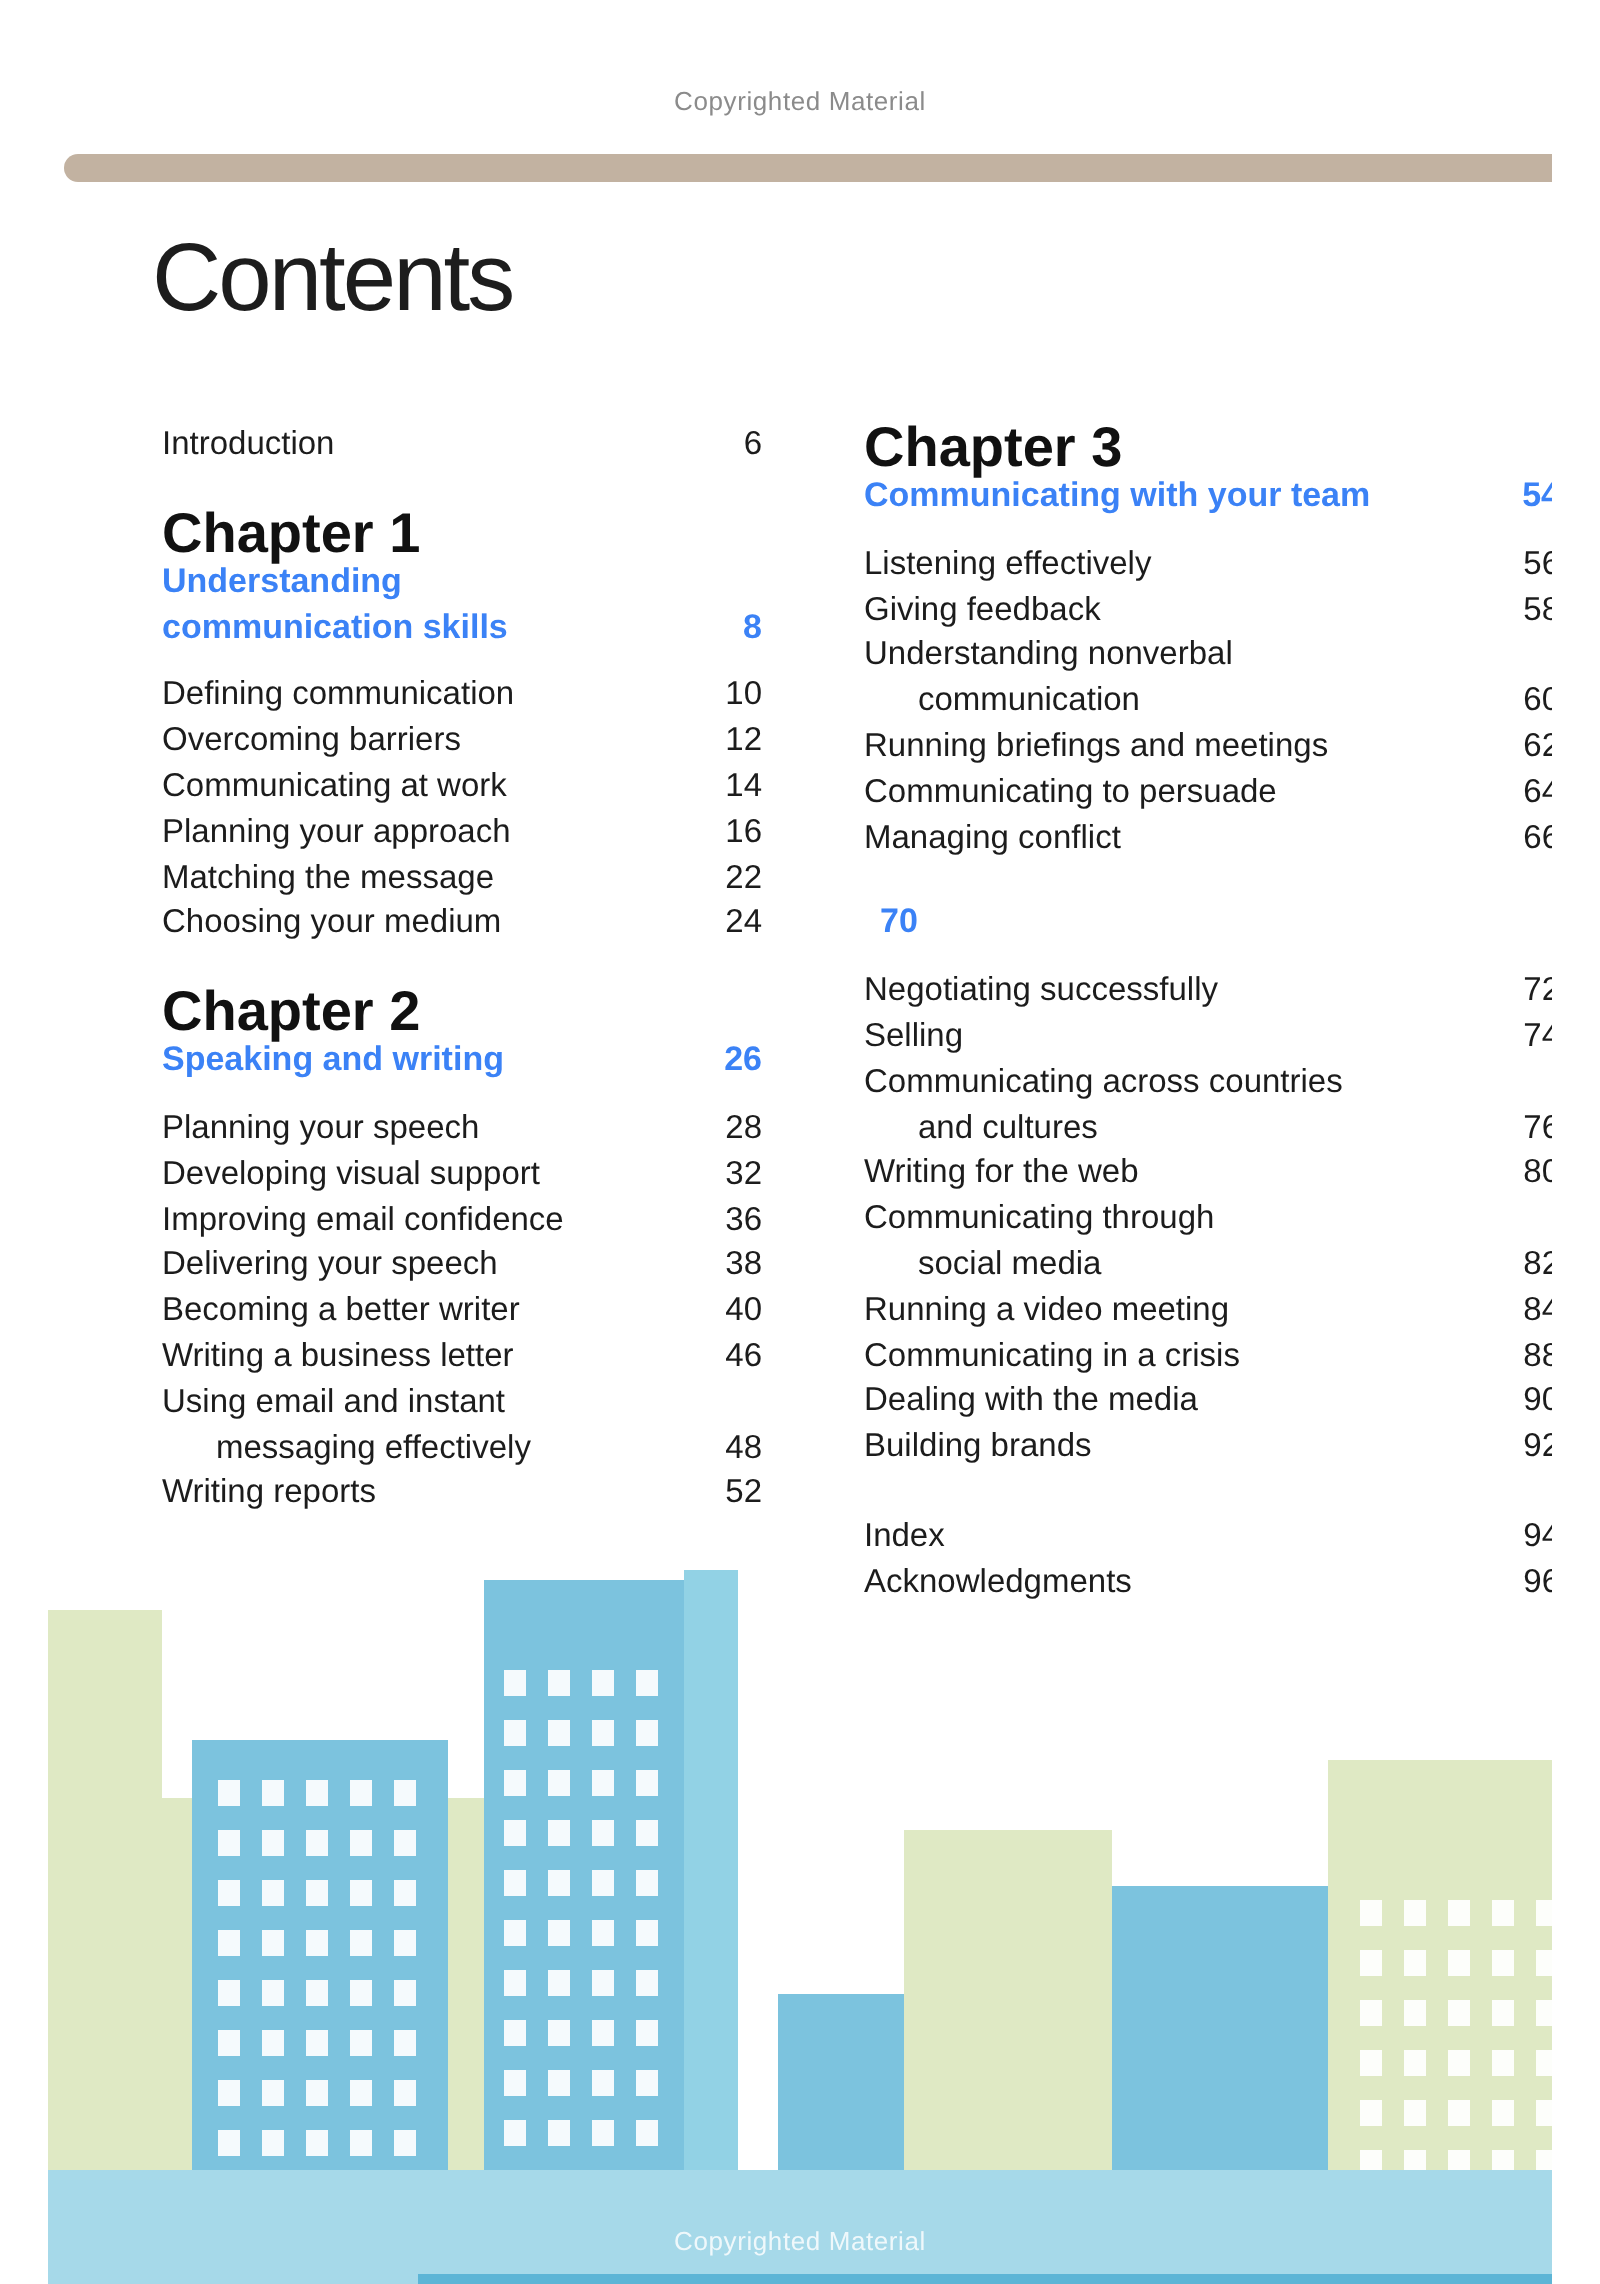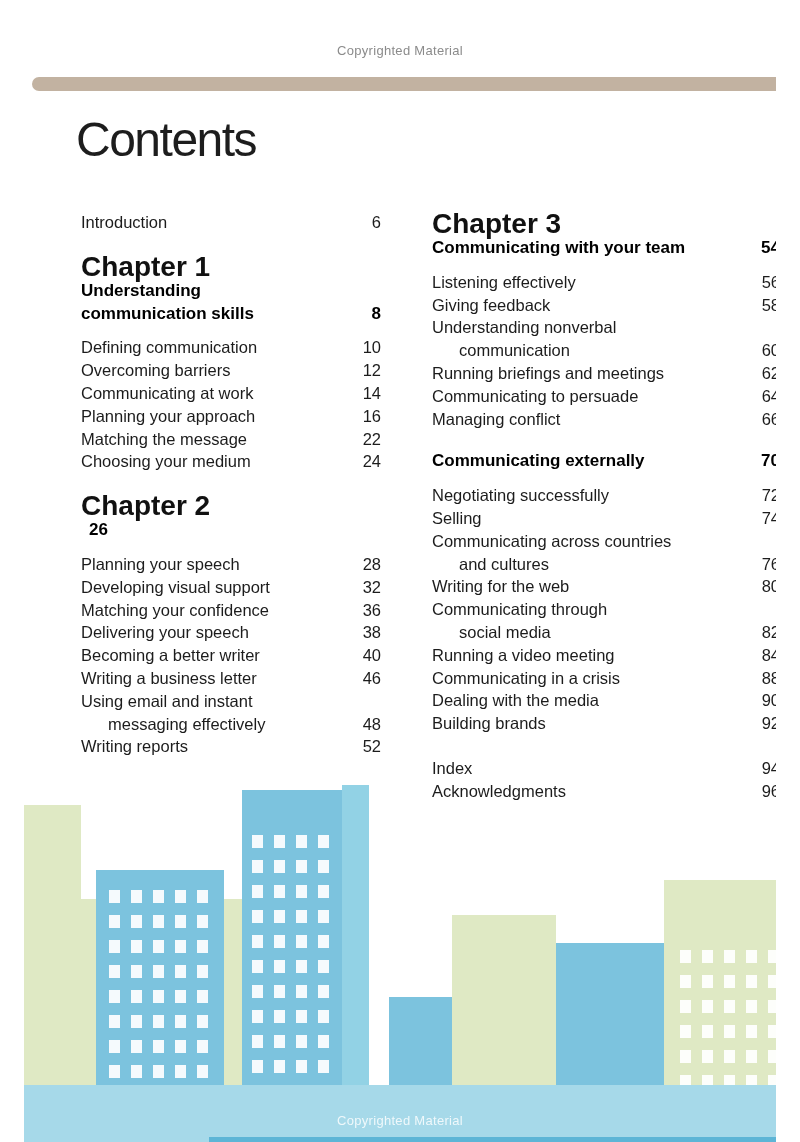--- a/index.html
+++ b/index.html
@@ -39,21 +39,21 @@
   .col-right{width:348px;}
   .toc-row{display:flex;justify-content:space-between;align-items:center;}
   .toc-text{white-space:nowrap;}
   .toc-text.indent{padding-left:27px;}
   .toc-page{margin-left:8px;}
   .chapter-block{margin-top:20px;margin-bottom:11px;}
   .chapter-block:first-child{margin-top:0;}
   .chapter-label{
     font-size:28px;font-weight:700;line-height:26px;color:#111;
   }
-  .chapter-title-row{font-weight:700;font-size:17px;color:#000000;}
+  .chapter-title-row{font-weight:700;font-size:17px;color:#3b82f6;}
   .chapter-title-row .toc-page{font-weight:700;}
   .toc-spacer{height:22px;}
   
   .skyline{position:absolute;left:0;top:0;width:800px;height:1142px;pointer-events:none;}
   .bld{position:absolute;box-sizing:border-box;}
   .strip{position:absolute;}
   .win-grid{
     display:flex;flex-wrap:wrap;gap:12px 11px;
     align-content:flex-start;overflow:hidden;
   }
@@ -305,38 +305,39 @@
         </div>
         <div class="entry-block">
           <div class="toc-row">
             <span class="toc-text">Choosing your medium</span>
             <span class="toc-page">24</span>
           </div>
         </div>
         <div class="chapter-block">
           <div class="chapter-label">Chapter 2</div>
           <div class="toc-row chapter-title-row">
+            <span class="toc-text">Speaking and writing</span>
             <span class="toc-page">26</span>
           </div>
         </div>
         <div class="entry-block">
           <div class="toc-row">
             <span class="toc-text">Planning your speech</span>
             <span class="toc-page">28</span>
           </div>
         </div>
         <div class="entry-block">
           <div class="toc-row">
             <span class="toc-text">Developing visual support</span>
             <span class="toc-page">32</span>
           </div>
         </div>
         <div class="entry-block">
           <div class="toc-row">
-            <span class="toc-text">Matching your confidence</span>
+            <span class="toc-text">Improving email confidence</span>
             <span class="toc-page">36</span>
           </div>
         </div>
         <div class="entry-block">
           <div class="toc-row">
             <span class="toc-text">Delivering your speech</span>
             <span class="toc-page">38</span>
           </div>
         </div>
         <div class="entry-block">
@@ -409,21 +410,20 @@
           </div>
         </div>
         <div class="entry-block">
           <div class="toc-row">
             <span class="toc-text">Managing conflict</span>
             <span class="toc-page">66</span>
           </div>
         </div>
         <div class="chapter-block">
           <div class="toc-row chapter-title-row">
-            <span class="toc-text">Communicating externally</span>
             <span class="toc-page">70</span>
           </div>
         </div>
         <div class="entry-block">
           <div class="toc-row">
             <span class="toc-text">Negotiating successfully</span>
             <span class="toc-page">72</span>
           </div>
         </div>
         <div class="entry-block">

